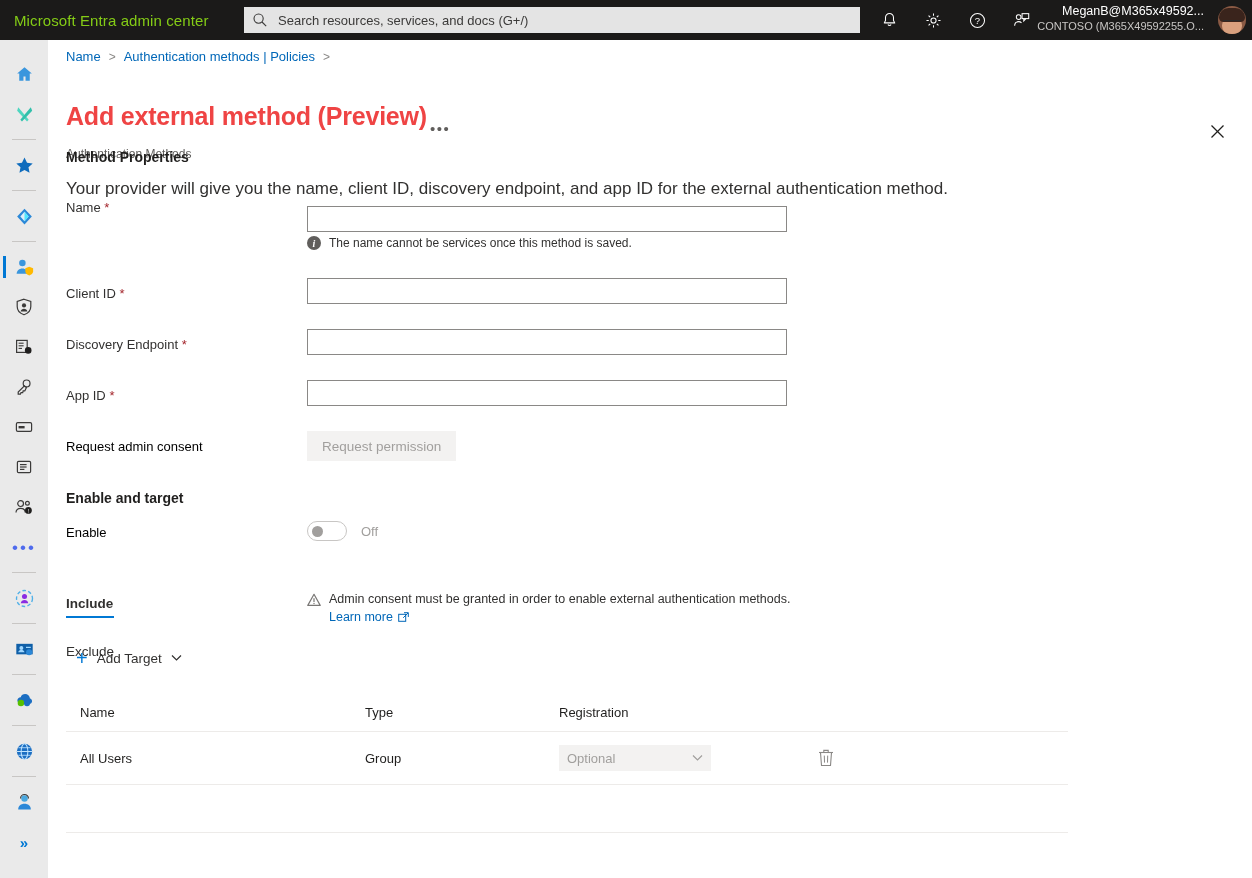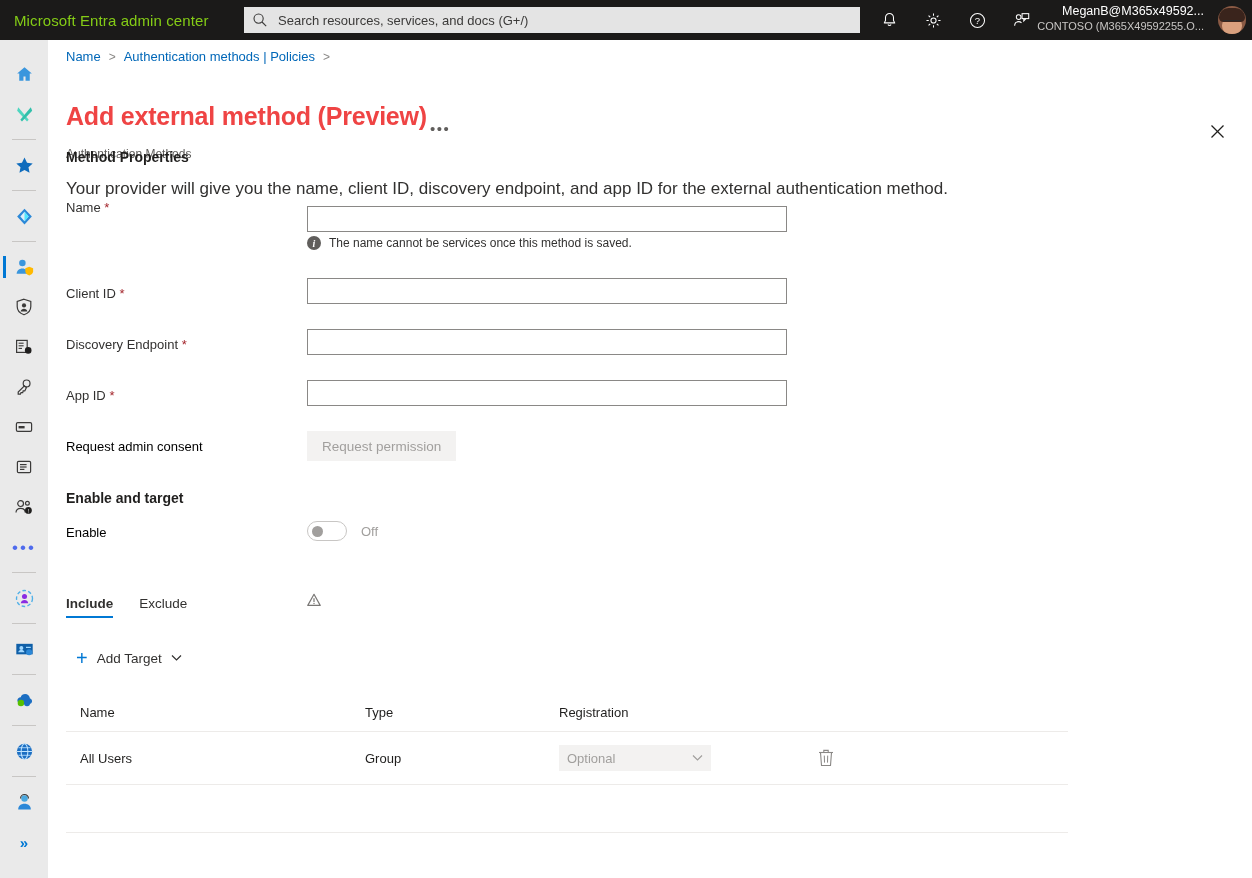--- a/index.html
+++ b/index.html
@@ -141,21 +141,21 @@
     position: relative; cursor: pointer;
   }
   .toggle .knob { position: absolute; left: 4px; top: 4px; width: 11px; height: 11px; border-radius: 50%; background: #a19f9d; }
   .toggle-label { margin-left: 14px; color: #a19f9d; font-size: 13px; }
 
   .warn-row { position: absolute; left: 259px; display: flex; align-items: flex-start; font-size: 12.5px; color: #323130; }
   .warn-icon { width: 14px; height: 14px; margin-right: 8px; margin-top: 1px; flex: 0 0 auto; }
   .learn { color: #0067b8; text-decoration: none; cursor: pointer; display: inline-flex; align-items: center; gap: 5px; }
 
   
-  .tabs { position: absolute; left: 18px; display: flex; gap: 26px; }
+  .tabs { position: absolute; left: 18px; display: flex; gap: 26px; flex-direction: column; }
   .tab { font-size: 13.5px; color: #323130; padding-bottom: 7px; cursor: pointer; position: relative; }
   .tab.active { font-weight: bold; }
   .tab.active::after { content: ""; position: absolute; left: 0; right: 0; bottom: 0; height: 2px; background: #0078d4; }
 
   .add-target { position: absolute; left: 28px; display: flex; align-items: center; gap: 9px; cursor: pointer; font-size: 13.5px; color: #323130; }
   .plus { color: #0078d4; font-size: 20px; line-height: 1; font-weight: 300; }
   .chev-d { color: #323130; font-size: 11px; }
 
   
   .tbl { position: absolute; left: 18px; width: 1002px; }
@@ -429,20 +429,31 @@
       </div>
     <span class="toggle-label">Off</span>
   </div>
 
   <div class="warn-row" style="top:552px; width:530px;">
     <svg class="warn-icon" viewBox="0 0 14 14">
         <path d="M7 1.3 13.2 12.4H.8z" fill="none" stroke="#797775" stroke-width="1.2" stroke-linejoin="round"></path>
         <line x1="7" y1="5.3" x2="7" y2="8.9" stroke="#797775" stroke-width="1.2"></line>
         <circle cx="7" cy="10.5" r=".7" fill="#797775"></circle>
       </svg>
+    <div>
+      <div>Admin consent must be granted in order to enable external authentication methods.</div>
+      <a class="learn" style="margin-top:4px;">
+        <span>Learn more</span>
+        <svg width="11" height="11" viewBox="0 0 11 11">
+            <rect x=".7" y="2.3" width="7" height="7" fill="none" stroke="#0067b8" stroke-width="1"></rect>
+            <path d="M6 .7h4.3V5" fill="none" stroke="#0067b8" stroke-width="1"></path>
+            <line x1="5.2" y1="5.8" x2="10.1" y2=".9" stroke="#0067b8" stroke-width="1"></line>
+          </svg>
+      </a>
+    </div>
   </div>
 
   <div class="tabs" style="top:556px">
     <div class="tab active">Include</div>
     <div class="tab">Exclude</div>
   </div>
 
   <div class="add-target" style="top:608px">
     <span class="plus">+</span>
     <span>Add Target</span>

